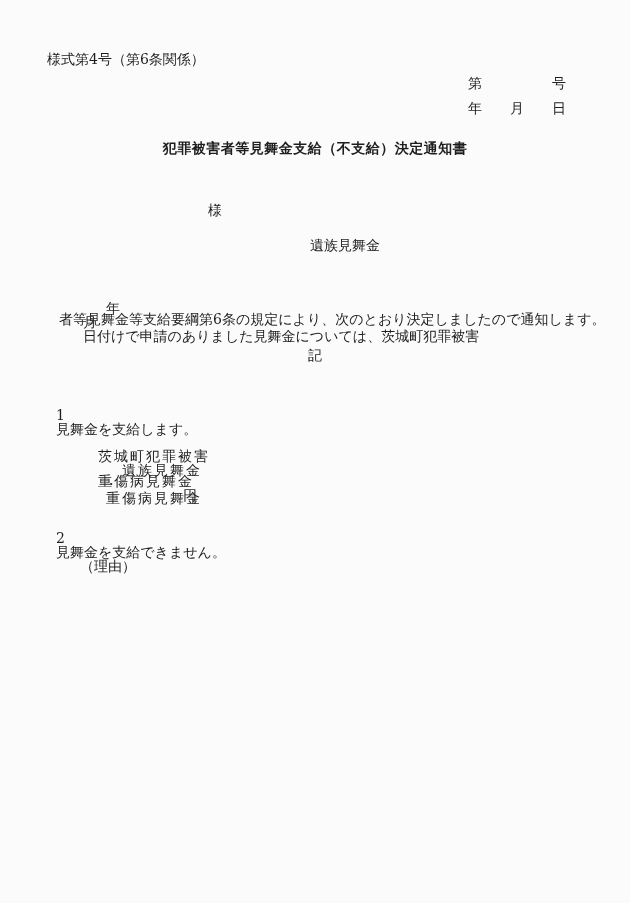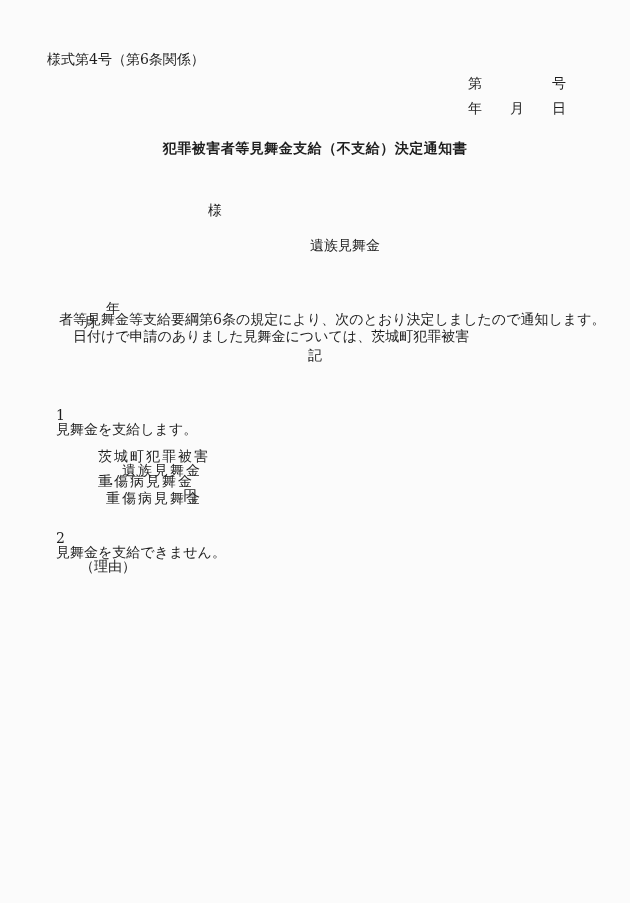--- a/index.html
+++ b/index.html
@@ -32,21 +32,21 @@
   .row-flex {
     display: flex;
     justify-content: space-between;
   }
   .detail-line {
     letter-spacing: 2px;
   }
   
   .g-indent   { margin-left: 57px; }
   .g-month    { margin-left: 34px; }
-  .g-day      { margin-left: 24px; }
+  .g-day      { margin-left: 34px; }
   .g-itemtext { margin-left: 0; }
   .g-type1    { margin-left: 24px; }
   .g-sep      { margin-left: 6px; }
   .g-type2    { margin-left: 8px; }
   .g-unit     { margin-left: 85px; }
 </style>
 </head>
 <body style="background: rgb(251, 251, 251); color: rgb(30, 30, 30);">
 
 <div class="abs" style="left:47px; top:52px;">様式第4号（第6条関係）</div>

